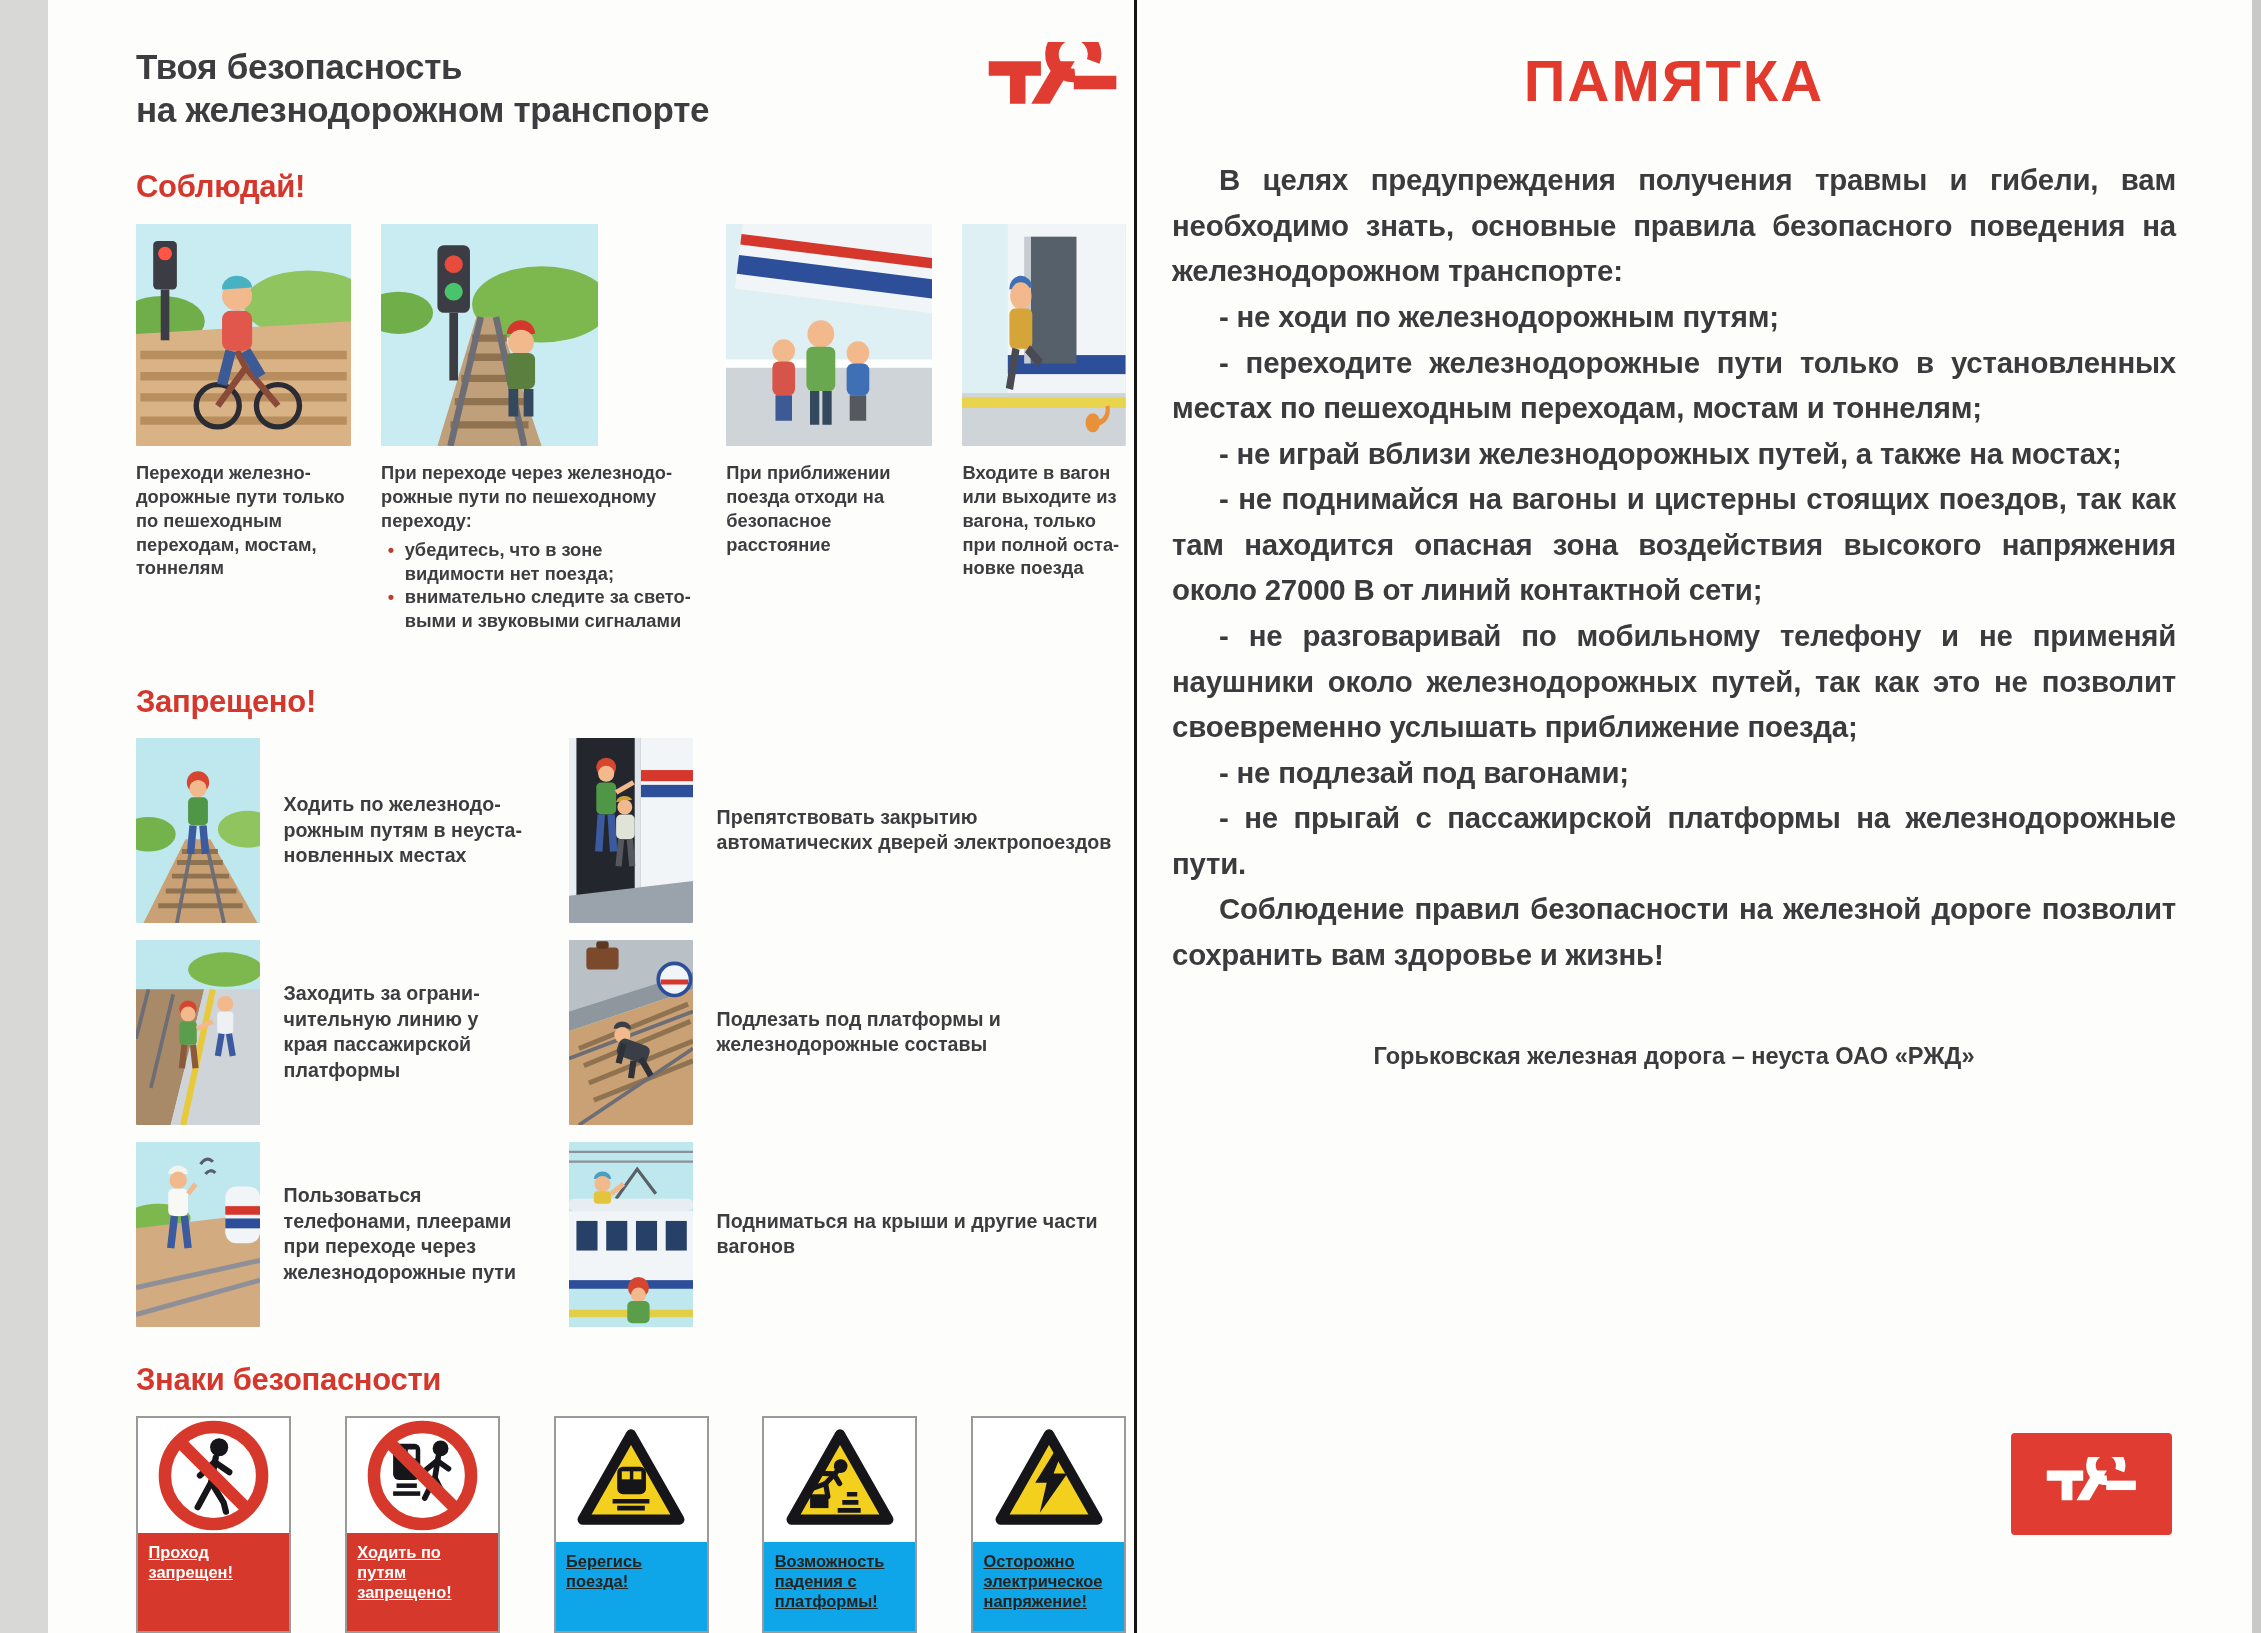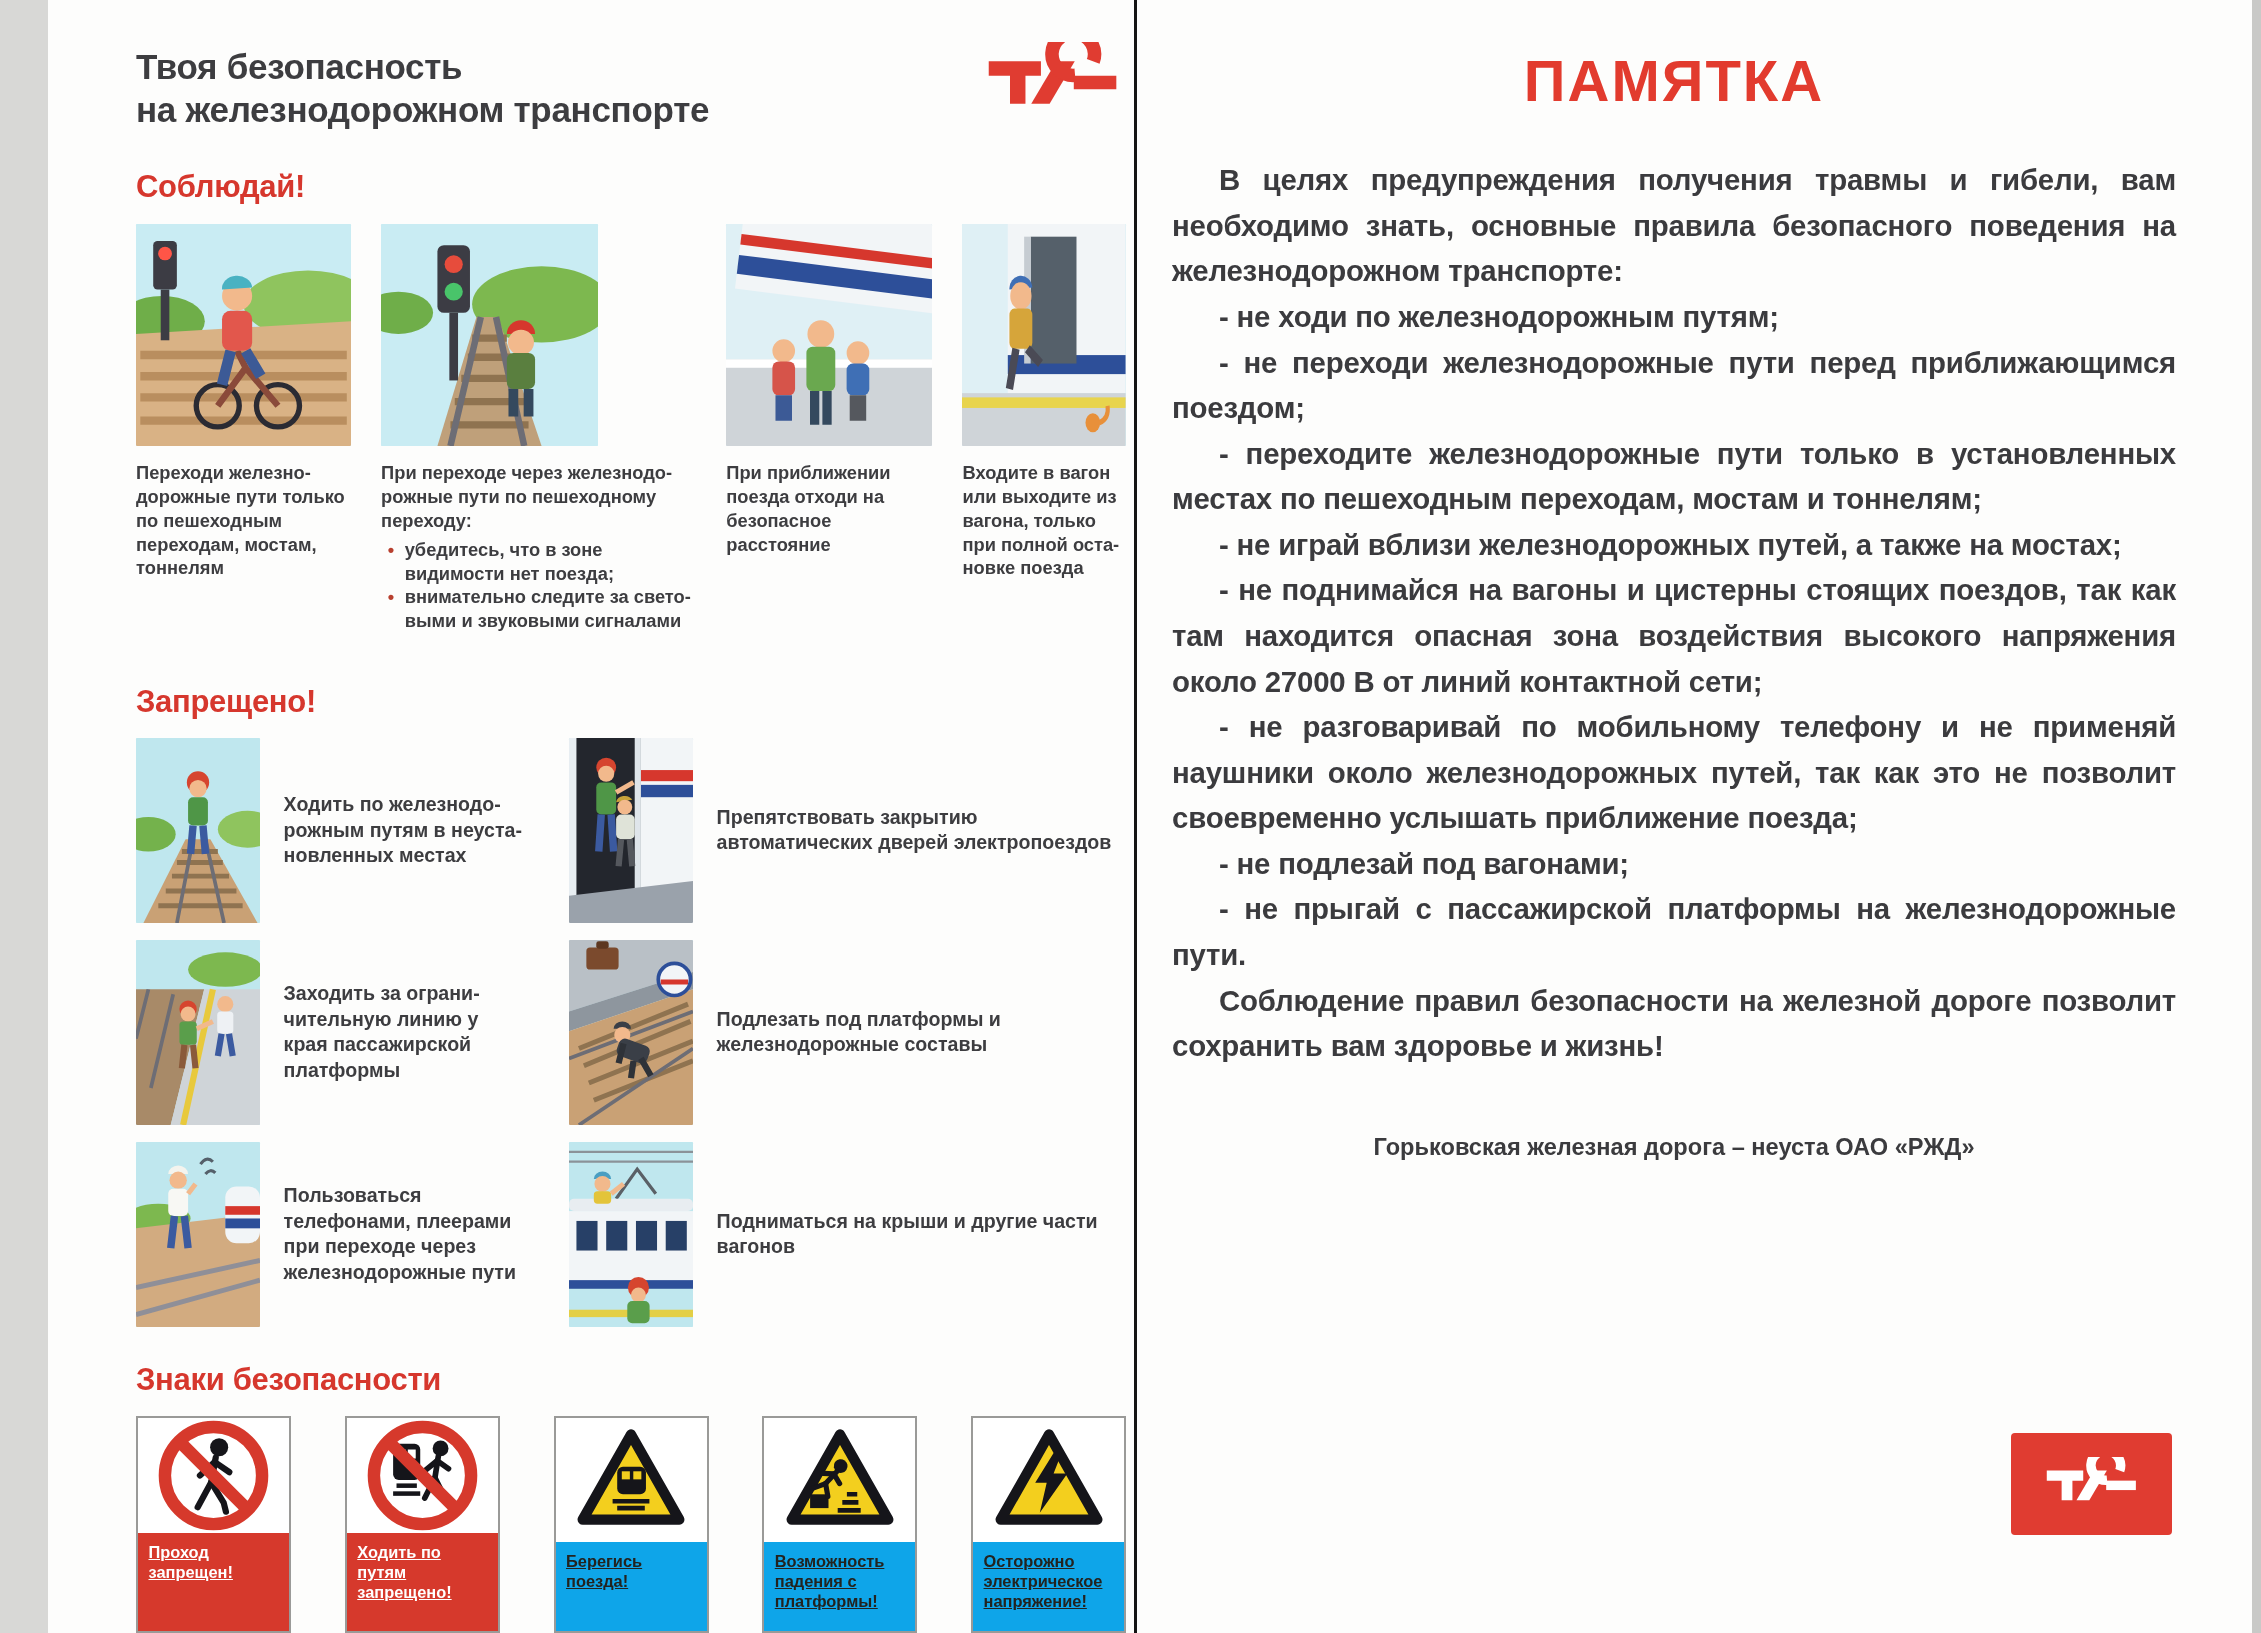--- a/index.html
+++ b/index.html
@@ -422,21 +422,20 @@
     </div>
   </div>
 </div>
 
 <div class="page page-right">
   <h1 class="pamyatka">ПАМЯТКА</h1>
 
   <div class="rp-body">
     <p>В целях предупреждения получения травмы и гибели, вам необходимо знать, основные правила безопасного поведения на железнодорожном транспорте:</p>
     <p>-  не ходи по железнодорожным путям;</p>
-    <p>-  не переходи железнодорожные пути перед приближающимся поездом;</p>
     <p>-  переходите железнодорожные пути только в установленных местах по пешеходным переходам, мостам и тоннелям;</p>
     <p>-  не играй вблизи железнодорожных путей, а также на мостах;</p>
     <p>-  не поднимайся на вагоны и цистерны стоящих поездов, так как там находится опасная зона воздействия высокого напряжения около 27000 В от линий контактной сети;</p>
     <p>-  не разговаривай по мобильному телефону и не применяй наушники около железнодорожных путей, так как это не позволит своевременно услышать приближение поезда;</p>
     <p>-  не подлезай под вагонами;</p>
     <p>-  не прыгай с пассажирской платформы на железнодорожные пути.</p>
     <p>Соблюдение правил безопасности на железной дороге позволит сохранить вам здоровье и жизнь!</p>
   </div>
 
   <p class="footer-line">Горьковская железная дорога – неуста ОАО «РЖД»</p>

